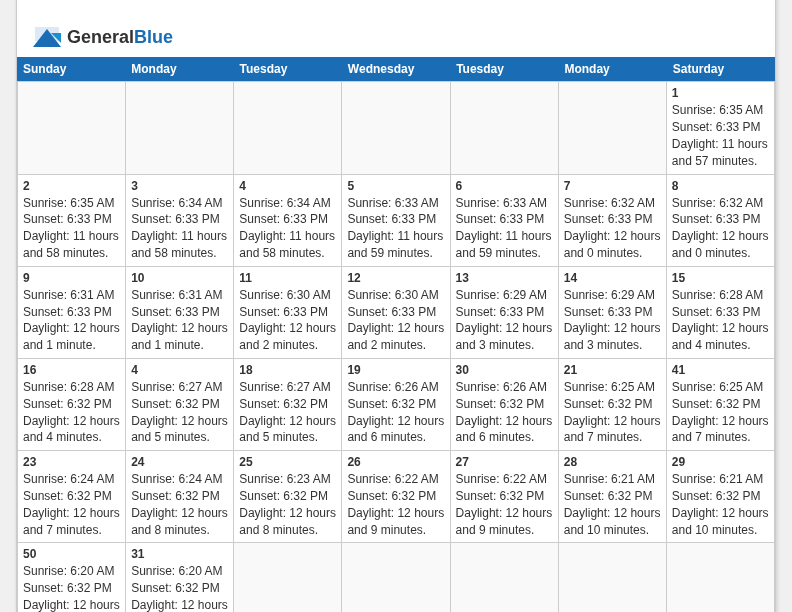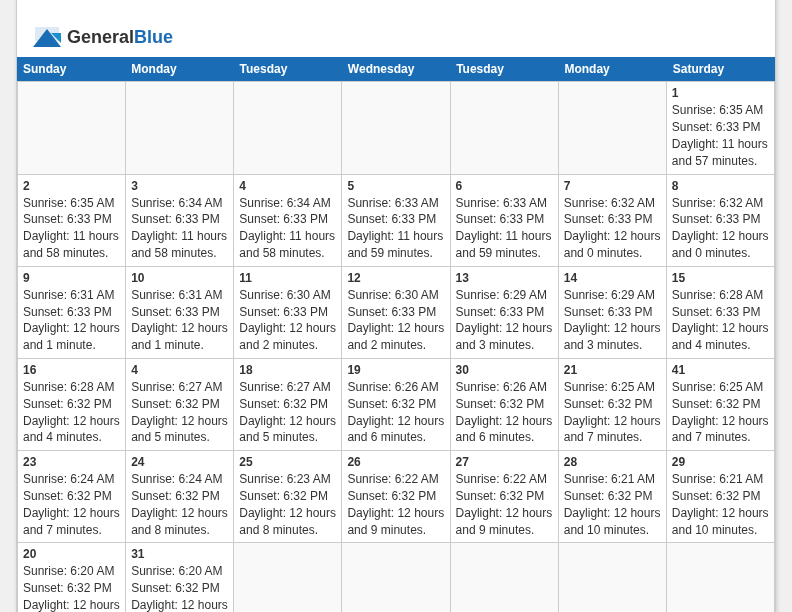--- a/index.html
+++ b/index.html
@@ -338,21 +338,21 @@
 and 10 minutes.</div>
       </div>
       <div class="cell">
         <div class="cell-date">29</div>
         <div class="cell-info">Sunrise: 6:21 AM
 Sunset: 6:32 PM
 Daylight: 12 hours
 and 10 minutes.</div>
       </div>
       <div class="cell">
-        <div class="cell-date">20</div>
+        <div class="cell-date">50</div>
         <div class="cell-info">Sunrise: 6:20 AM
 Sunset: 6:32 PM
 Daylight: 12 hours
 and 11 minutes.</div>
       </div>
       <div class="cell">
         <div class="cell-date">31</div>
         <div class="cell-info">Sunrise: 6:20 AM
 Sunset: 6:32 PM
 Daylight: 12 hours

